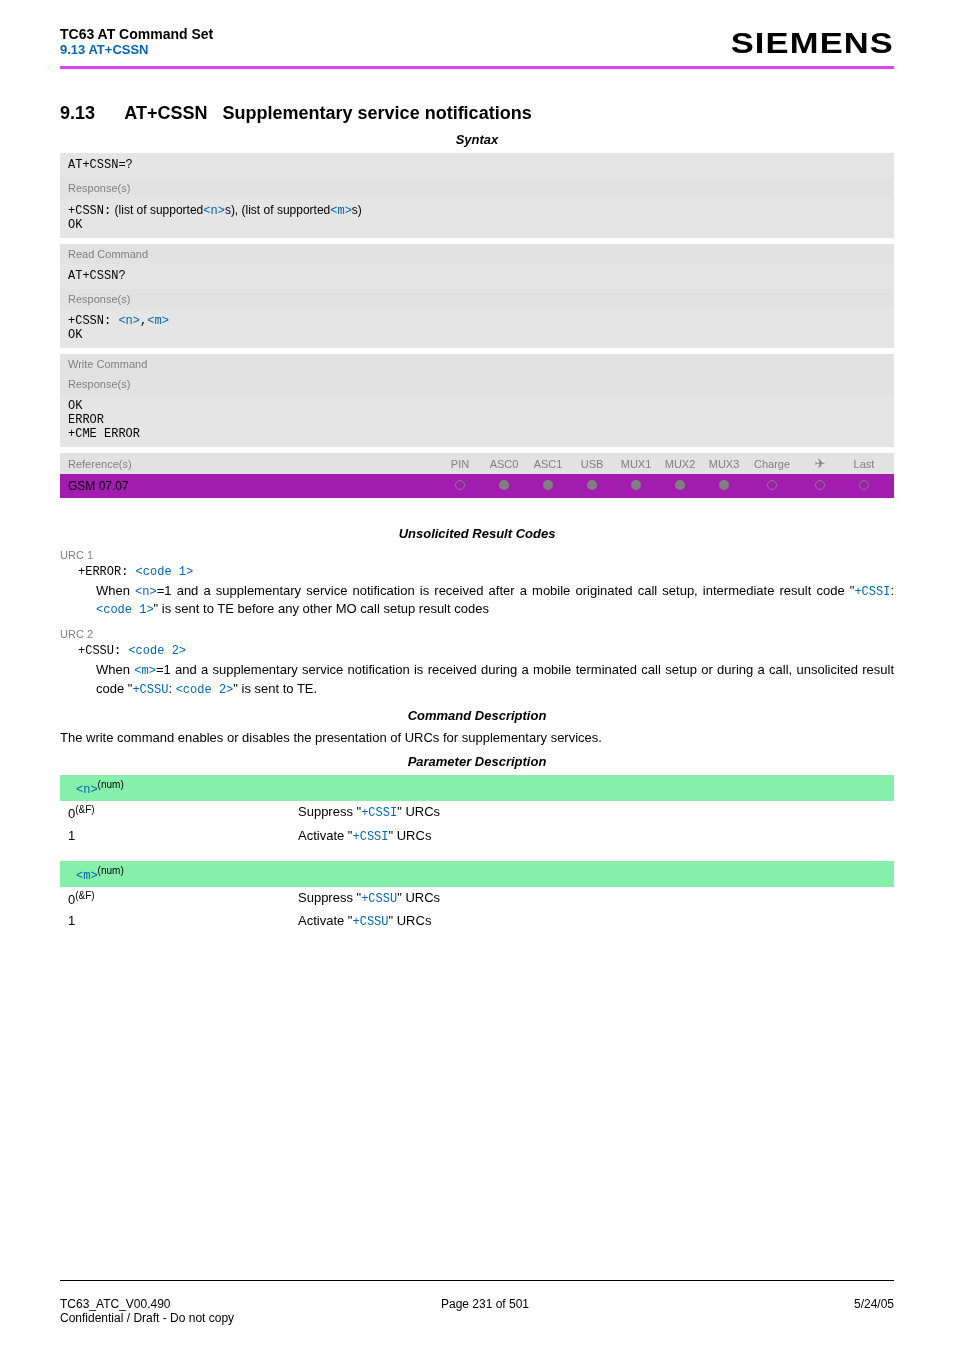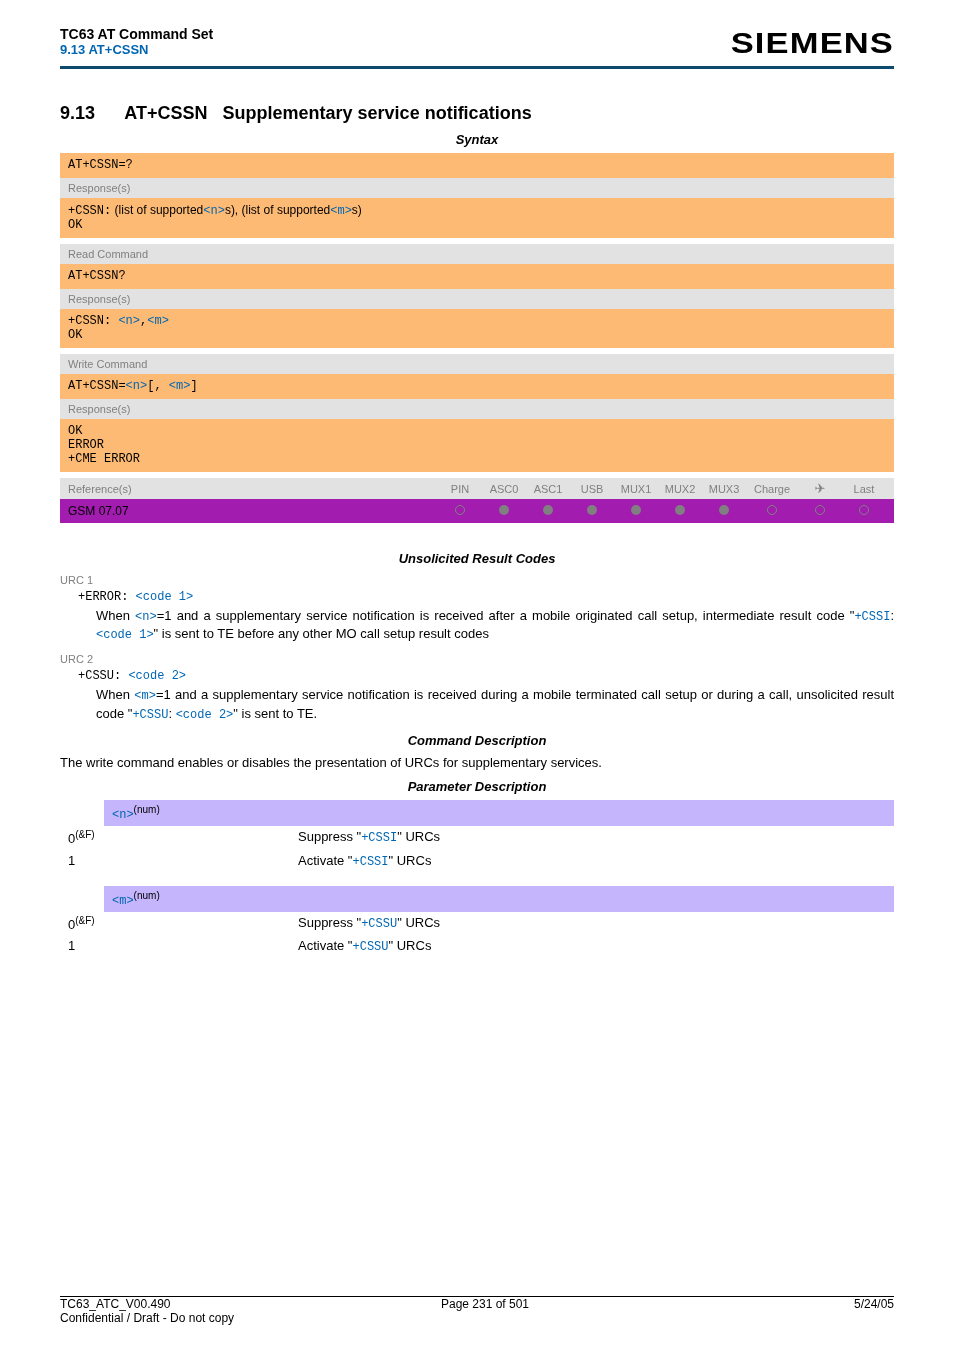--- a/index.html
+++ b/index.html
@@ -10,21 +10,21 @@
     background: #fff;
     width: 954px;
     min-height: 1351px;
     position: relative;
     padding: 26px 60px 0 60px;
   }
   .header-row {
     display: flex;
     justify-content: space-between;
     align-items: flex-start;
-    border-bottom: 3px solid #0c4a6e;
+    border-bottom: 3px solid #d946ef;
     padding-bottom: 6px;
     margin-bottom: 34px;
   }
   .header-left { display: flex; flex-direction: column; }
   .doc-title { font-weight: bold; font-size: 14px; }
   .doc-sub { font-weight: bold; font-size: 13px; color: #0066b3; }
   .brand {
     font-family: Arial, sans-serif;
     font-weight: 900;
     font-size: 30px;
@@ -41,21 +41,21 @@
     border: 0;
     margin-bottom: 6px;
   }
   .grey-head {
     background: #e2e2e2;
     color: #808080;
     font-size: 11px;
     padding: 4px 8px;
   }
   .grey-body {
-    background: #fdba74;
+    background: #e5e5e5;
     padding: 5px 8px 6px 8px;
     font-family: "Courier New", monospace;
     font-size: 12px;
     color: #000;
   }
   .grey-body .arial { font-family: Arial, sans-serif; }
   .blue-link { color: #0066b3; }
   .ref-grid {
     display: flex;
     background: #e2e2e2;
@@ -93,43 +93,42 @@
   }
   .urc-desc {
     font-size: 13px;
     margin: 0 0 10px 36px;
     text-align: justify;
     line-height: 1.35;
   }
   .mono-inline { font-family: "Courier New", monospace; font-size: 12px; }
   .cmd-desc { font-size: 13px; margin-bottom: 4px; line-height: 1.35; }
   .param-head {
-    background: #c4b5fd;
-    padding: 4px 8px;
+    background: #86efac;
+    padding: 4px 16px;
     font-family: "Courier New", monospace;
     font-size: 12px;
     margin-top: 6px;
-    margin-left: 44px;
   }
   .param-head sup { font-family: Arial, sans-serif; font-size: 10px; }
   .param-row {
     display: flex;
     padding: 3px 8px;
     font-size: 13px;
   }
   .param-key { width: 230px; font-family: Arial, sans-serif; }
   .param-key sup { font-size: 10px; }
   .param-val { flex: 1; }
   .footer {
     position: absolute;
     bottom: 26px;
     left: 60px;
     right: 60px;
     border-top: 1px solid #000;
-    padding-top: 0;
+    padding-top: 16px;
     font-size: 12px;
     display: flex;
     justify-content: space-between;
   }
   .footer .mid { position: absolute; left: 16px; right: 0; text-align: center; }
   .col-w { width: 44px; }
   .col-w-wide { width: 52px; }
 </style>
 </head>
 <body>
@@ -164,23 +163,20 @@
   <div class="grey-body">AT+CSSN?</div>
   <div class="grey-head">Response(s)</div>
   <div class="grey-body">
     <span>+CSSN: </span><span class="blue-link">&lt;n&gt;</span><span>,</span><span class="blue-link">&lt;m&gt;</span><br>
     <span>OK</span>
   </div>
 </div>
 
 <div class="block">
   <div class="grey-head">Write Command</div>
-  <div class="grey-body">
-    <span>AT+CSSN=</span><span class="blue-link">&lt;n&gt;</span><span>[, </span><span class="blue-link">&lt;m&gt;</span><span>]</span>
-  </div>
   <div class="grey-head">Response(s)</div>
   <div class="grey-body">
     <span>OK</span><br>
     <span>ERROR</span><br>
     <span>+CME ERROR</span>
   </div>
 </div>
 
 <div class="ref-grid">
   <div class="ref-label">Reference(s)</div>

